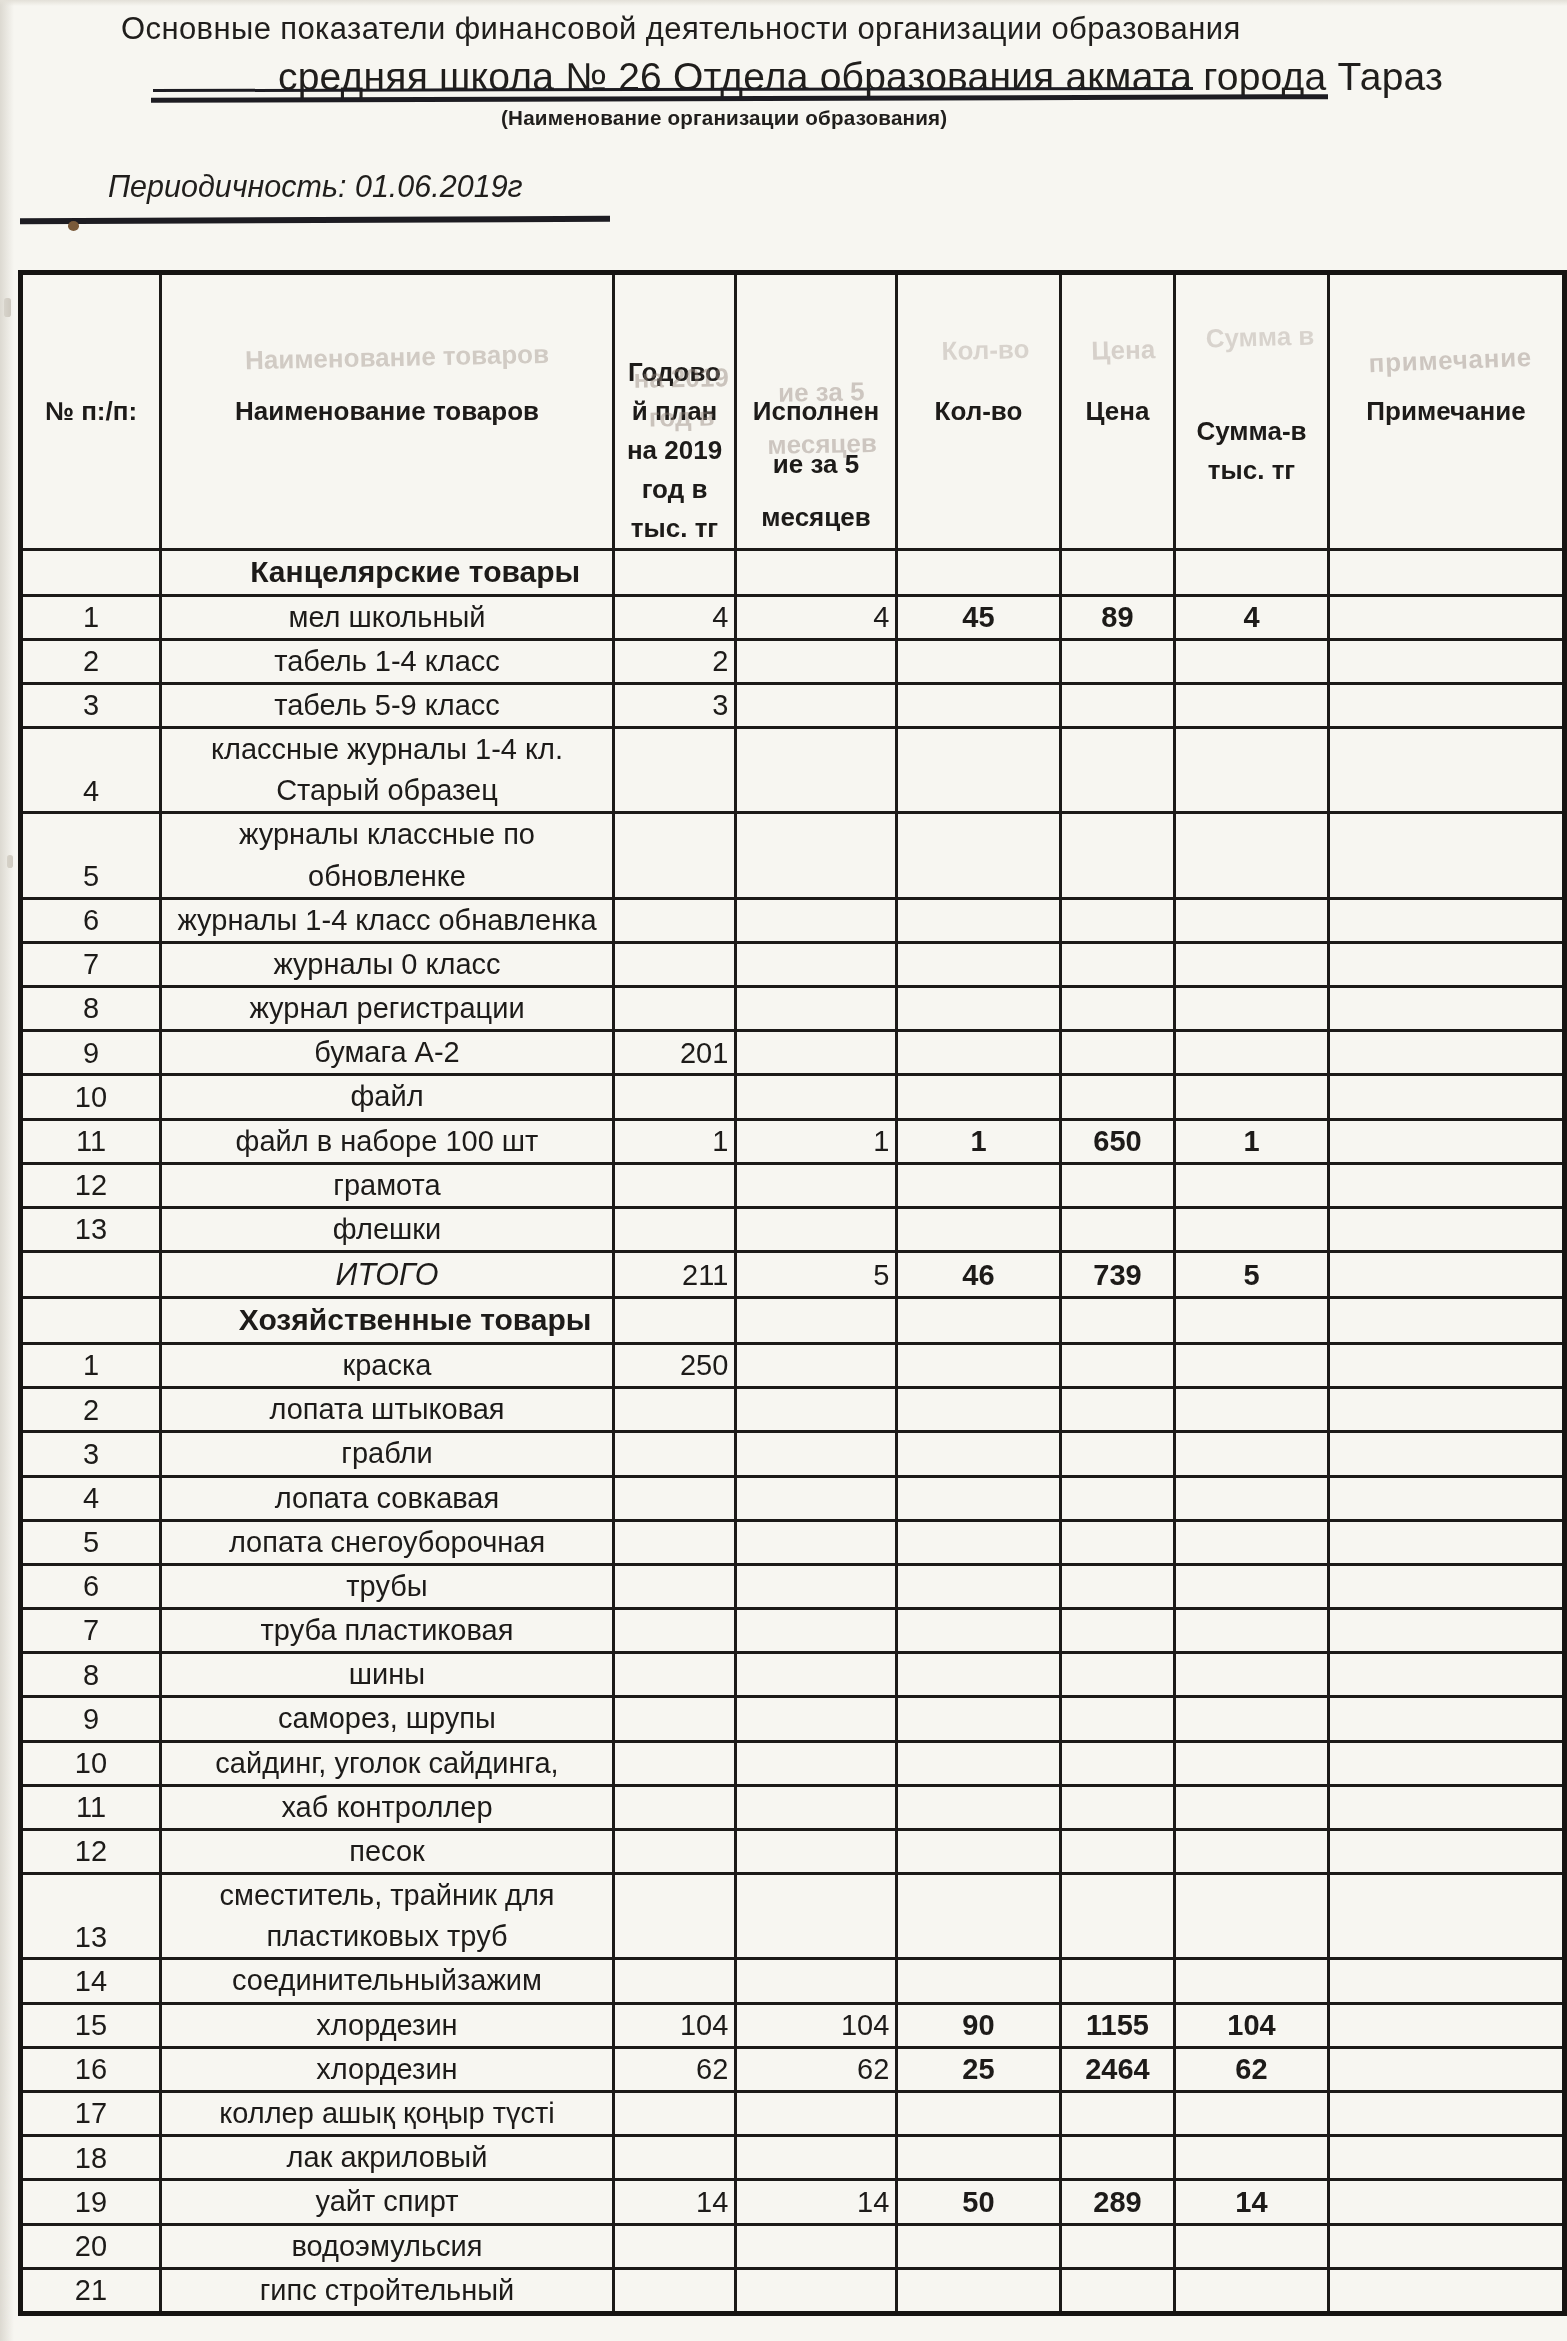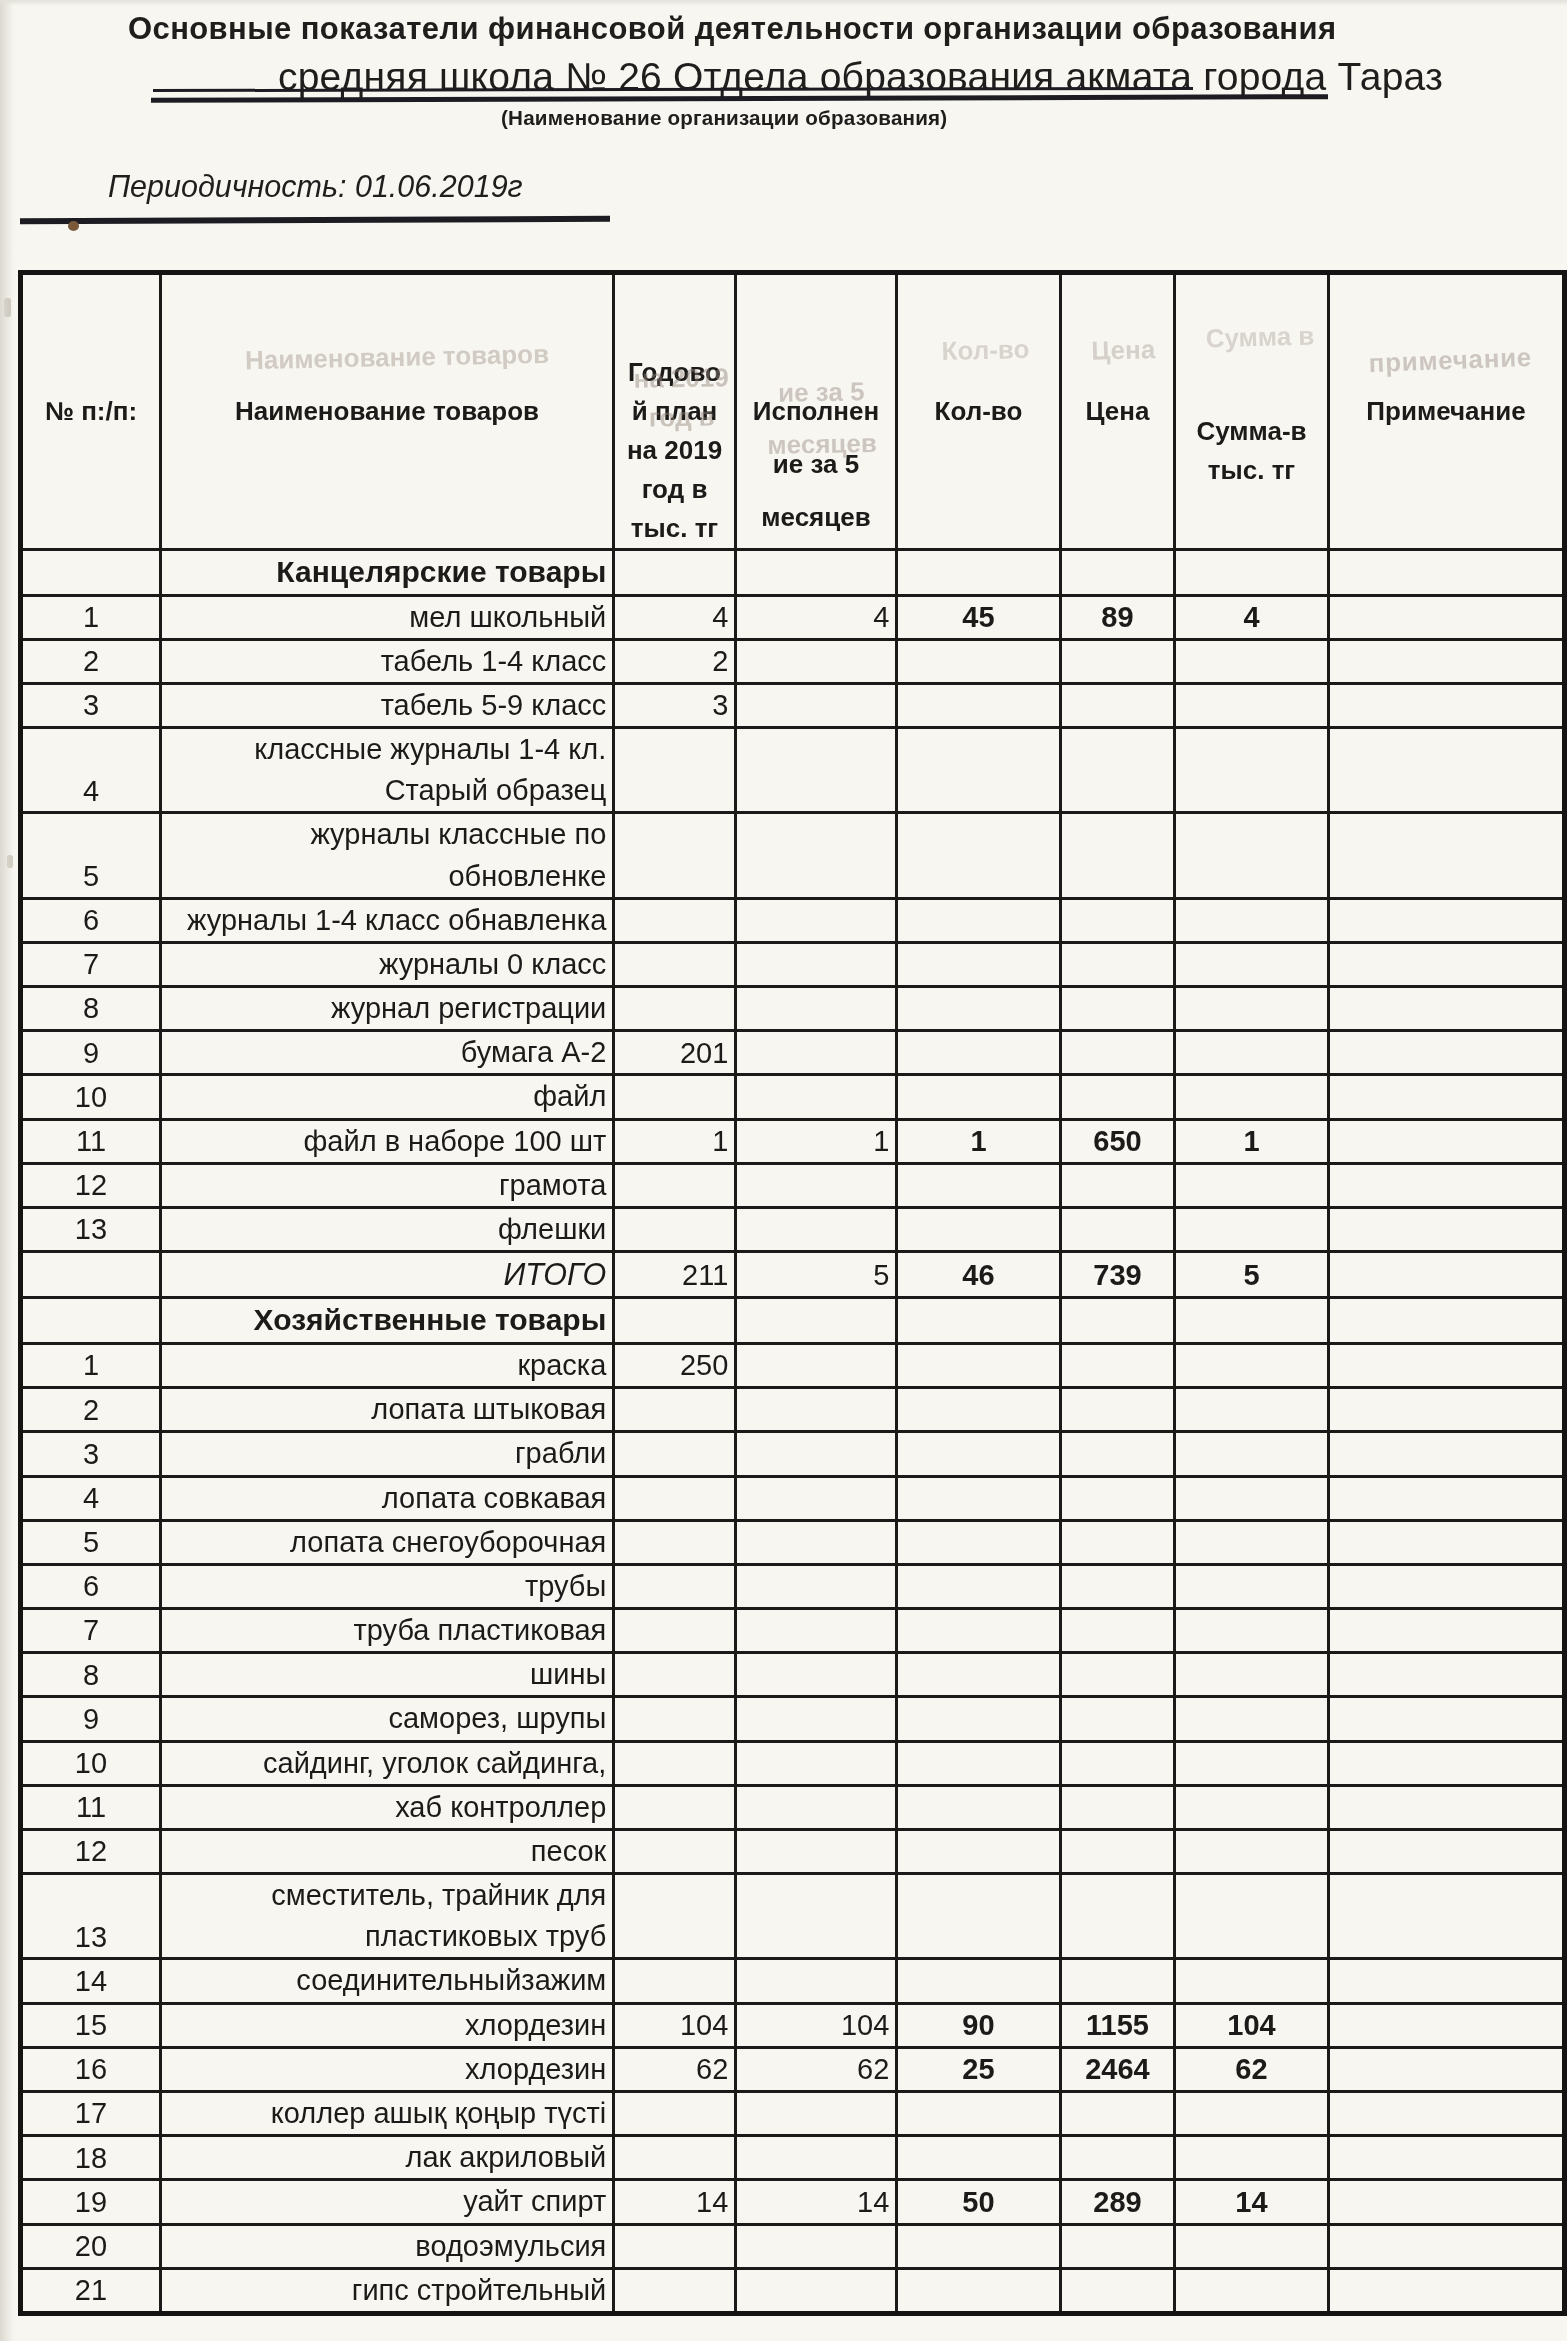--- a/index.html
+++ b/index.html
@@ -18,22 +18,22 @@
   }
   .page::after{ 
     content:"";position:absolute;left:0;top:0;width:100%;height:5.7px;
     background:linear-gradient(to bottom,#e3e0d8,rgba(247,246,241,0));
     z-index:5;pointer-events:none;
   }
   .speck{position:absolute;border-radius:50%;}
 
   
   .doc-title{
-    position:absolute;left:128px;top:11.4px;width:1136px;
-    font-size:31px;font-weight:bold;letter-spacing:0.4px;white-space:nowrap;
+    position:absolute;left:121px;top:11.4px;width:1136px;
+    font-size:31px;font-weight:normal;letter-spacing:0.4px;white-space:nowrap;
   }
   .school-line{
     position:absolute;left:278px;top:55px;
     font-size:39px;white-space:nowrap;letter-spacing:0.2px;
   }
   .rule{position:absolute;background:#1d1c22;}
   .rule-school-thin{left:153px;top:88px;width:1040px;height:2.8px;transform:rotate(-0.12deg);}
   .rule-school-thick{left:151px;top:96px;width:1177px;height:5px;transform:rotate(-0.18deg);}
   .org-caption{
     position:absolute;left:501px;top:106px;
@@ -84,21 +84,21 @@
   .ghost-note{top:65px;transform:translateX(4.3px) rotate(-2.2deg);opacity:.42;letter-spacing:0.7px;}
 
   
   tr.row-item{height:43px;}
   tr.row-item2{height:85px;}
   tr.row-section{height:38px;}
   tr.row-total{height:45px;}
   td{vertical-align:middle;line-height:1.12;}
   td.c-no{text-align:center;}
   tr.row-item2 td.c-no{vertical-align:bottom;padding-bottom:4.3px;}
-  td.c-name{text-align:right;padding-left:8.5px;white-space:pre-line;line-height:1.42;margin-top:46px;}
+  td.c-name{text-align:center;padding-left:8.5px;white-space:pre-line;line-height:1.42;margin-top:46px;}
   td.c-plan,td.c-exec{text-align:right;padding-right:7px;}
   td.c-qty,td.c-price,td.c-sum{text-align:center;font-weight:bold;}
   tr.row-section td.c-name{font-weight:bold;padding-left:62px;font-size:30px;}
   tr.row-total td.c-name{font-weight:normal;font-style:italic;font-size:30.5px;}
 </style>
 </head>
 <body>
 
 <div class="page">
 

